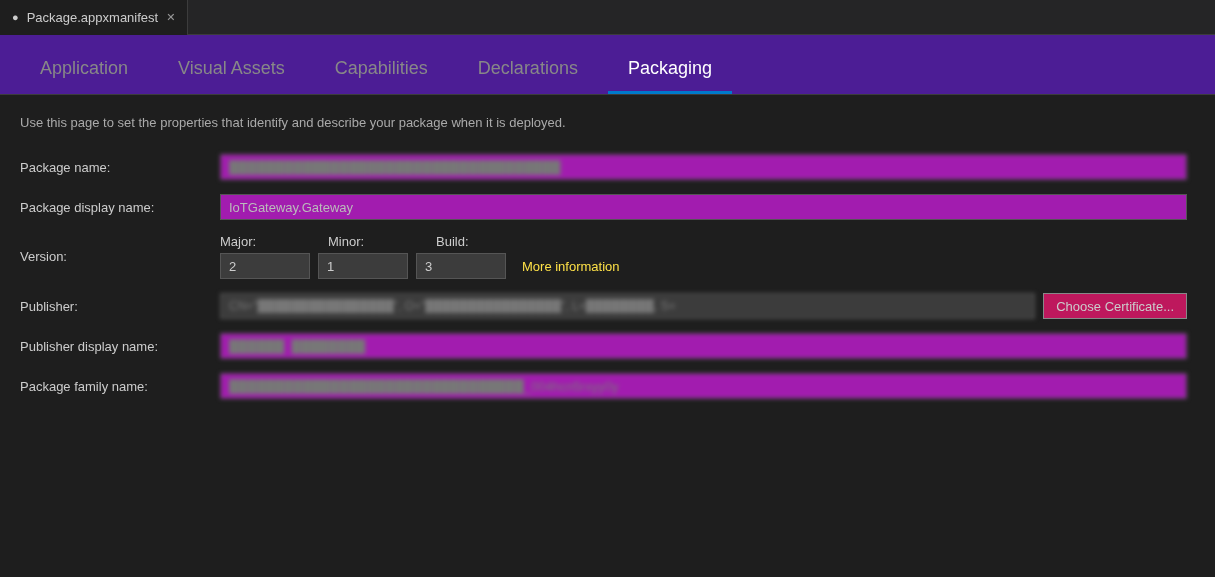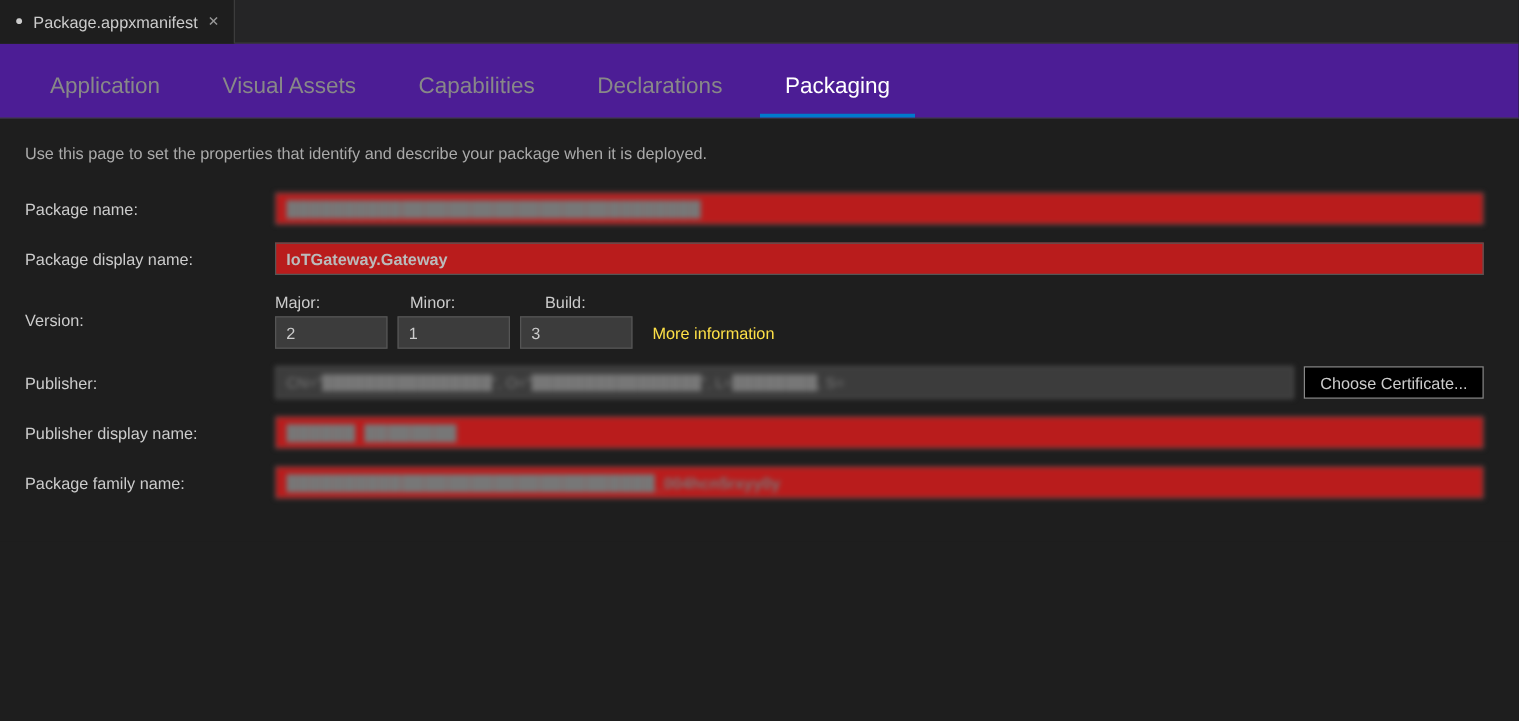--- a/index.html
+++ b/index.html
@@ -86,28 +86,27 @@
       margin-bottom: 14px;
     }
     .form-label {
       width: 200px;
       color: #cccccc;
       font-size: 13px;
       flex-shrink: 0;
     }
     .form-input {
       flex: 1;
-      background-color: #b91c1c;
+      background-color: #a21caf;
       border: 1px solid #555555;
       color: #bbbbbb;
       padding: 4px 8px;
       font-size: 13px;
       height: 26px;
       outline: none;
-      font-weight: bold;
     }
     .form-input.blurred {
       color: #777777;
       filter: blur(2px);
     }
 
     
     .version-container {
       display: flex;
       flex-direction: column;
@@ -158,21 +157,21 @@
       color: #777777;
       padding: 4px 8px;
       font-size: 12px;
       height: 26px;
       outline: none;
       filter: blur(2px);
       overflow: hidden;
       white-space: nowrap;
     }
     .choose-cert-btn {
-      background-color: #000000;
+      background-color: #be185d;
       border: 1px solid #888888;
       color: #cccccc;
       padding: 3px 12px;
       font-size: 13px;
       height: 26px;
       cursor: pointer;
       white-space: nowrap;
       flex-shrink: 0;
     }
   </style>

